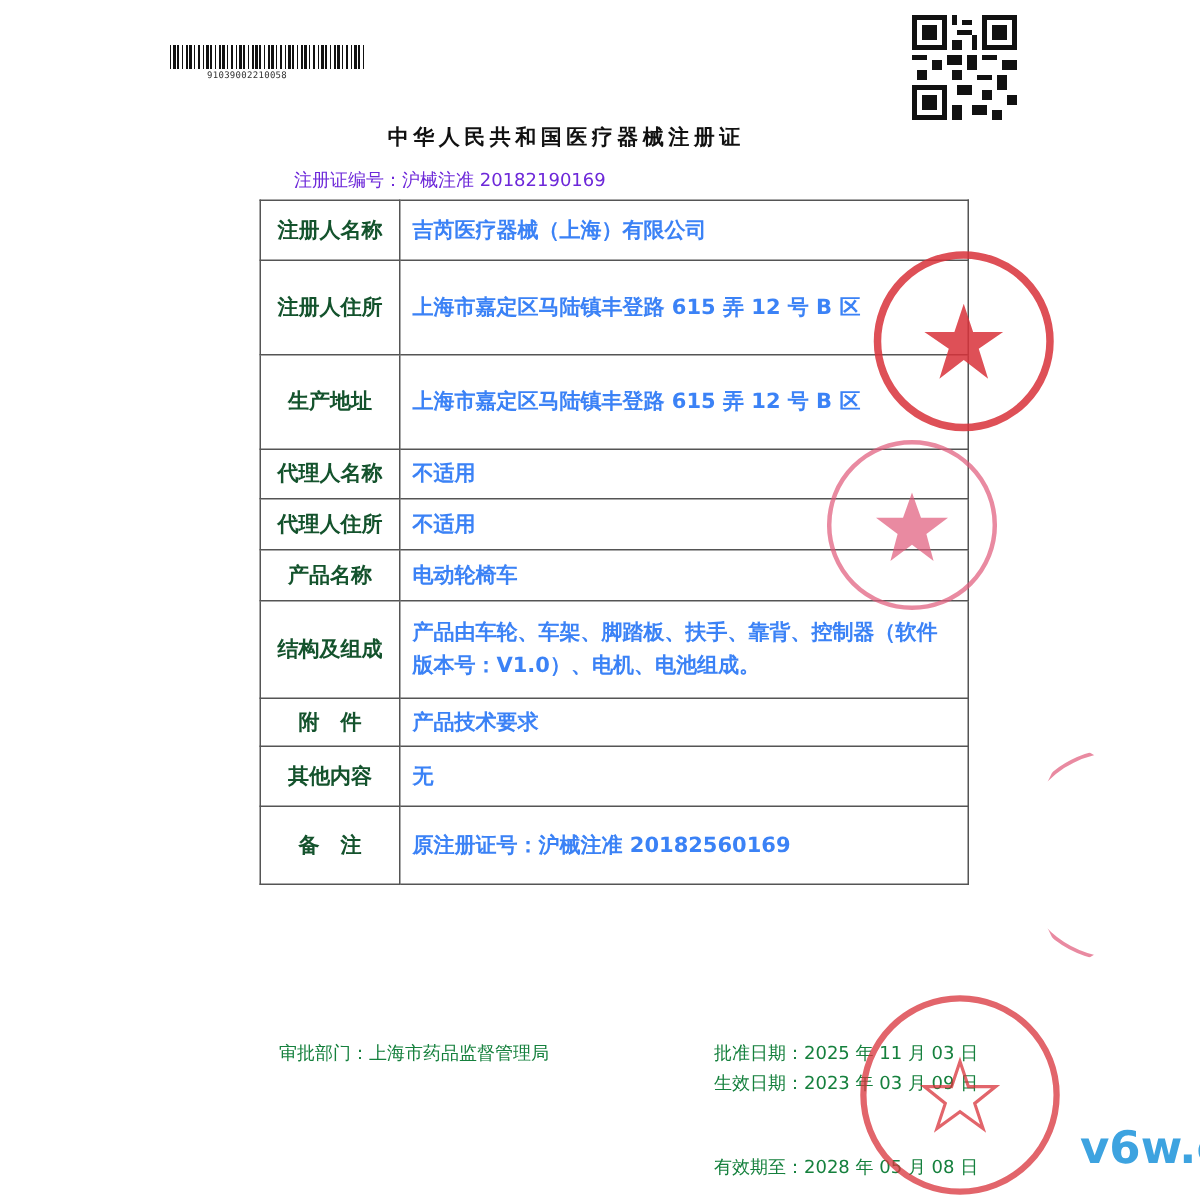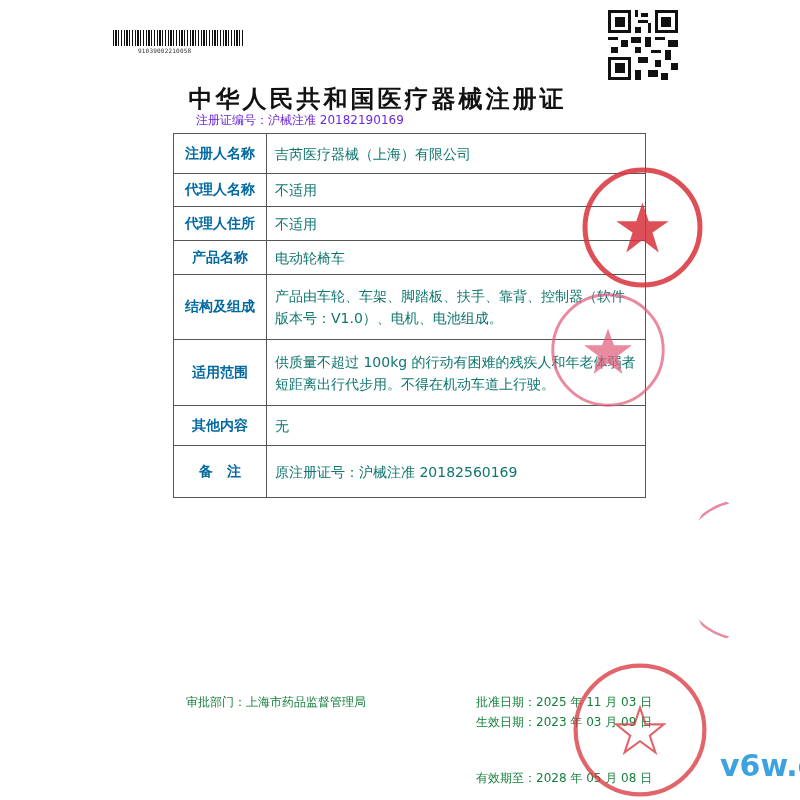--- a/index.html
+++ b/index.html
@@ -3,27 +3,27 @@
 <meta charset="utf-8">
 <style>
   html, body { margin:0; padding:0; }
   body { width:800px; height:800px; background:#fff; position:relative; overflow:hidden;
          font-family: "DejaVu Sans", sans-serif; color:#222; }
   .barcode { position:absolute; left:113px; top:30px; width:130px; height:16px;
              background: repeating-linear-gradient(90deg,#111 0 1px,#fff 1px 2px,#111 2px 4px,#fff 4px 5px,#111 5px 6px,#fff 6px 8px,#111 8px 9px,#fff 9px 11px); }
   .barcode-num { position:absolute; left:138px; top:47px; font-size:6px; color:#333; letter-spacing:0.2px;
                  font-family:"DejaVu Sans Mono", monospace; }
   .qr { position:absolute; left:603px; top:10px; width:80px; height:70px; }
-  .title { position:absolute; left:0; width:755px; top:83px; text-align:center; font-size:24px; font-weight:bold;
+  .title { position:absolute; left:0; width:755px; top:83px; text-align:center; font-size:14px; font-weight:bold;
            letter-spacing:3px; color:#111; }
   .certno { position:absolute; left:196px; top:112px; font-size:12px; color:#6d28d9; }
   table.reg { position:absolute; left:173px; top:133px; width:473px; border-collapse:collapse;
               font-size:14px; }
-  table.reg td { border:1.2px solid #555; padding:0 8px; color:#0f766e; vertical-align:middle; }
-  table.reg td.lbl { width:92px; text-align:center; font-weight:bold; color:#0369a1; padding:0; }
+  table.reg td { border:1.2px solid #555; padding:0 8px; color:#3b82f6; vertical-align:middle;font-weight:bold; }
+  table.reg td.lbl { width:92px; text-align:center; font-weight:bold; color:#14532d; padding:0; }
   table.reg td.val { line-height:22px; }
   .footer { position:absolute; font-size:12px; color:#15803d; }
   .stamp { position:absolute; border-radius:50%; pointer-events:none; }
   .watermark { position:absolute; left:720px; top:748px; font-size:30px; font-weight:bold; color:#3da3e0;
                font-family:"DejaVu Sans", sans-serif; }
 </style>
 </head>
 <body>
 
 <div class="barcode"></div>
@@ -69,39 +69,47 @@
 <div class="certno">
   <span>注册证编号：</span><span>沪械注准 20182190169</span>
 </div>
 
 <table class="reg">
   <tbody id="reg-body">
       <tr style="height: 40px;">
         <td class="lbl">注册人名称</td>
         <td class="val">吉芮医疗器械（上海）有限公司</td>
       </tr>
+      <tr style="height: 63px;">
+        <td class="lbl">注册人住所</td>
+        <td class="val">上海市嘉定区马陆镇丰登路 615 弄 12 号 B 区</td>
+      </tr>
+      <tr style="height: 63px;">
+        <td class="lbl">生产地址</td>
+        <td class="val">上海市嘉定区马陆镇丰登路 615 弄 12 号 B 区</td>
+      </tr>
       <tr style="height: 33px;">
         <td class="lbl">代理人名称</td>
         <td class="val">不适用</td>
       </tr>
       <tr style="height: 34px;">
         <td class="lbl">代理人住所</td>
         <td class="val">不适用</td>
       </tr>
       <tr style="height: 34px;">
         <td class="lbl">产品名称</td>
         <td class="val">电动轮椅车</td>
       </tr>
       <tr style="height: 65px;">
         <td class="lbl">结构及组成</td>
         <td class="val">产品由车轮、车架、脚踏板、扶手、靠背、控制器（软件版本号：V1.0）、电机、电池组成。</td>
       </tr>
-      <tr style="height: 66px;">
-        <td class="lbl">适用范围</td>
-        <td class="val">供质量不超过 100kg 的行动有困难的残疾人和年老体弱者短距离出行代步用。不得在机动车道上行驶。</td>
+      <tr style="height: 32px;">
+        <td class="lbl">附　件</td>
+        <td class="val">产品技术要求</td>
       </tr>
       <tr style="height: 40px; margin-top: 28px;">
         <td class="lbl">其他内容</td>
         <td class="val">无</td>
       </tr>
       <tr style="height: 52px;">
         <td class="lbl">备　注</td>
         <td class="val">原注册证号：沪械注准 20182560169</td>
       </tr>
     </tbody>

